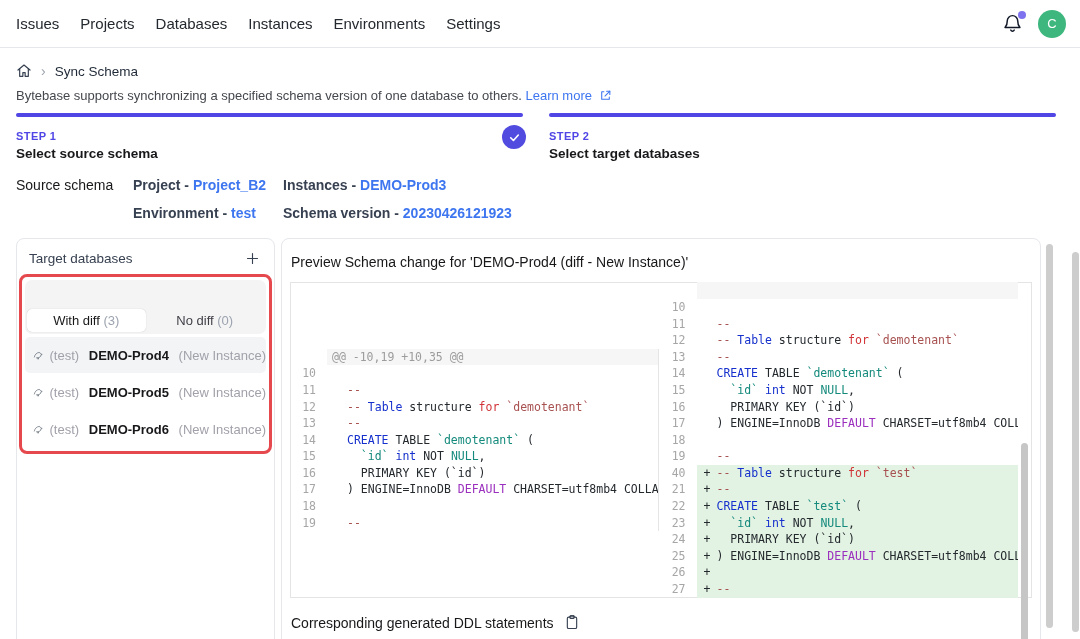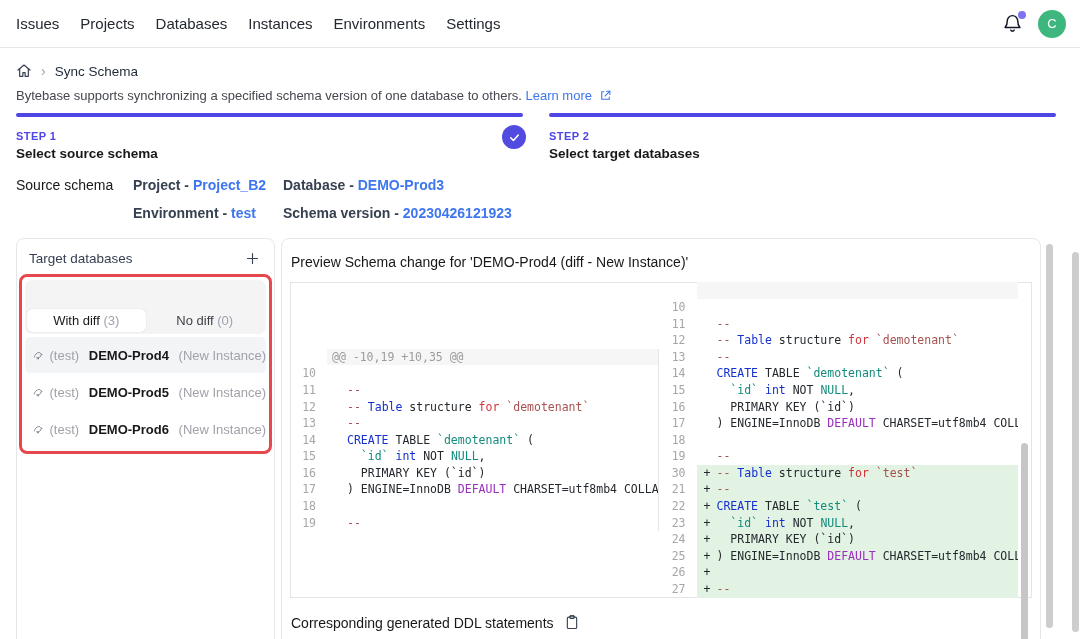--- a/index.html
+++ b/index.html
@@ -158,21 +158,21 @@
     <div class="step-label">STEP 2</div>
     <div class="step-title">Select target databases</div>
   </div>
 </div>
 
 <div class="source-row">
   <div class="source-label">Source schema</div>
   <div class="src-grid" id="src-grid">
       <div class="src-field"><span class="fname">Project - </span><a class="flink">Project_B2</a></div>
       <div class="src-field"><span class="fname">Environment - </span><a class="flink">test</a></div>
-      <div class="src-field"><span class="fname">Database - </span><a class="flink">DEMO-Prod3</a></div>
+      <div class="src-field"><span class="fname">Instances - </span><a class="flink">DEMO-Prod3</a></div>
       <div class="src-field"><span class="fname">Schema version - </span><a class="flink">20230426121923</a></div>
     </div>
 </div>
 
 <div class="content">
 
   <div class="card left-card">
     <div class="left-head">
       <span class="left-title">Target databases</span>
       <span class="plus-btn">
@@ -308,21 +308,21 @@
           </div>
           <div class="drow">
             <span class="ln">18</span>
             <span class="code"></span>
           </div>
           <div class="drow">
             <span class="ln">19</span>
             <span class="code"><span style="color: rgb(168, 81, 81);">--</span></span>
           </div>
           <div class="drow add">
-            <span class="ln">30</span>
+            <span class="ln">40</span>
             <span class="code"><span class="plus">+</span><span style="color: rgb(168, 81, 81);">-- </span><span style="color: rgb(21, 48, 204);">Table</span><span style="color: rgb(36, 41, 46);"> structure </span><span style="color: rgb(209, 52, 56);">for</span><span style="color: rgb(168, 81, 81);"> `test`</span></span>
           </div>
           <div class="drow add">
             <span class="ln">21</span>
             <span class="code"><span class="plus">+</span><span style="color: rgb(168, 81, 81);">--</span></span>
           </div>
           <div class="drow add">
             <span class="ln">22</span>
             <span class="code"><span class="plus">+</span><span style="color: rgb(21, 48, 204);">CREATE</span><span style="color: rgb(36, 41, 46);"> TABLE </span><span style="color: rgb(20, 138, 124);">`test`</span><span style="color: rgb(36, 41, 46);"> (</span></span>
           </div>

